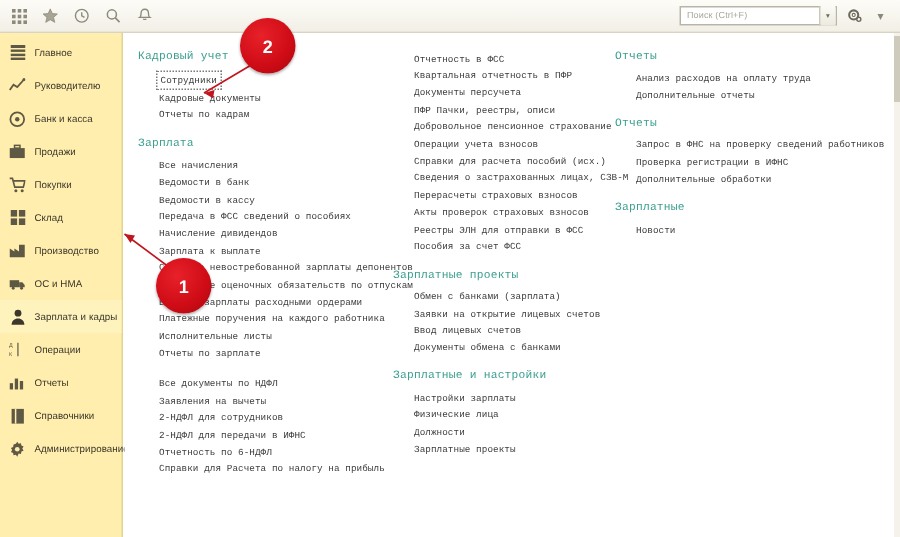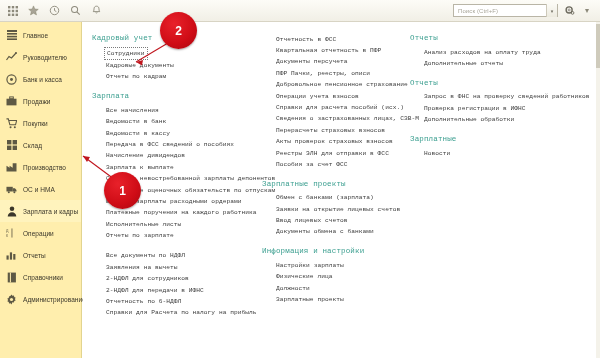--- a/index.html
+++ b/index.html
@@ -389,21 +389,21 @@
         <div class="group-title">Зарплатные проекты</div>
         <div class="g-items">
           <div class="g-item">Обмен с банками (зарплата)</div>
           <div class="g-item">Заявки на открытие лицевых счетов</div>
           <div class="g-item">Ввод лицевых счетов</div>
           <div class="g-item">Документы обмена с банками</div>
         </div>
       </div>
 
       <div class="group">
-        <div class="group-title">Информация и настройки</div>
+        <div class="group-title">Зарплатные и настройки</div>
         <div class="g-items">
           <div class="g-item">Настройки зарплаты</div>
           <div class="g-item">Физические лица</div>
           <div class="g-item">Должности</div>
           <div class="g-item">Зарплатные проекты</div>
         </div>
       </div>
     </div>
 
     <div class="col col3">

